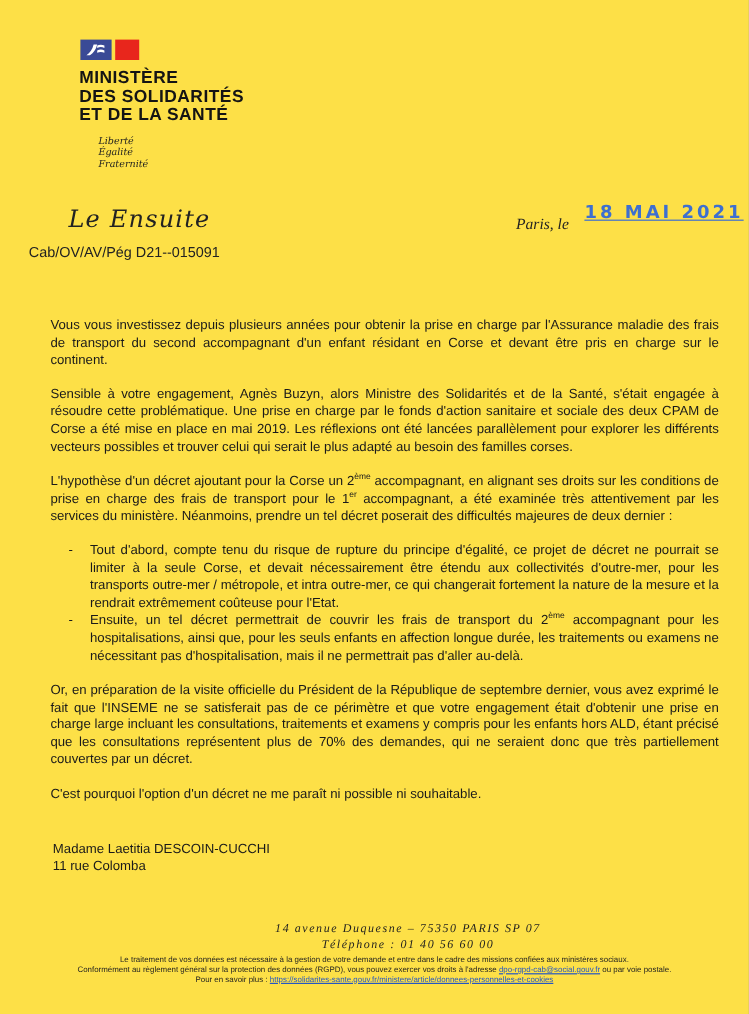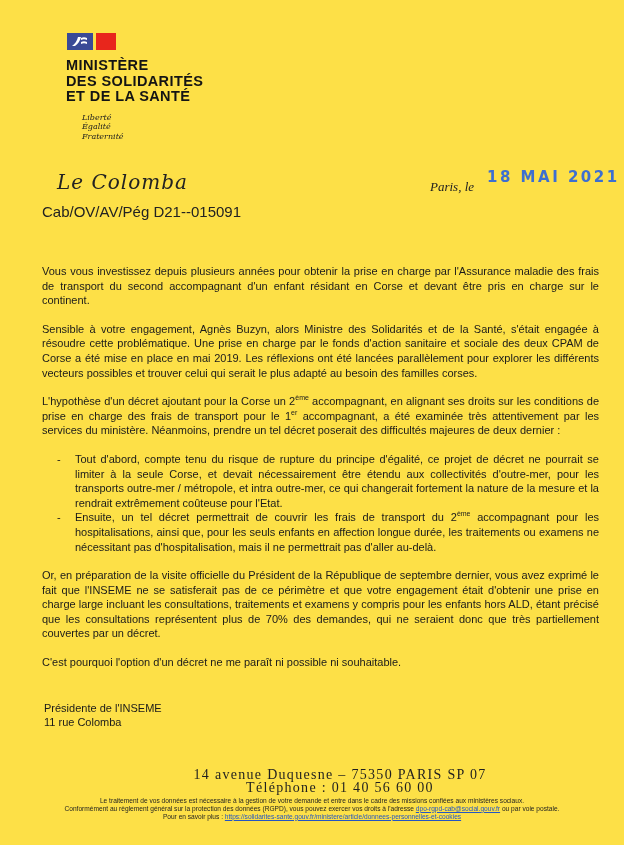--- a/index.html
+++ b/index.html
@@ -12,35 +12,35 @@
   .logo { position:absolute; left:66px; top:33px; }
   .flag { display:flex; align-items:flex-start; height:18px; margin-left:1px; margin-bottom:7px; }
   .flag-blue { width:26px; height:17px; background:#3a4a96; position:relative; }
   .flag-blue svg { position:absolute; left:3px; top:2px; }
   .flag-red { width:20px; height:17px; background:#e8261c; margin-left:3px; }
   .ministry { font-weight:bold; font-size:14.5px; line-height:15.5px; letter-spacing:0.4px; color:#141414; }
   .motto { margin-top:8px; margin-left:16px; font-family:"DejaVu Serif", serif; font-style:italic; font-size:8px; line-height:9.5px; color:#1e1e1e; }
   
   .le-ministre { position:absolute; left:57px; top:170px; font-family:"DejaVu Serif", serif; font-style:italic; font-size:20px; letter-spacing:1px; color:#222; }
   .paris-le   { position:absolute; left:430px; top:179px; font-family:Liberation Serif, serif; font-style:italic; font-size:13px; color:#222; }
-  .date-stamp { position:absolute; left:487px; top:168px; color:#3d6fd0; font-weight:bold; font-size:15px; letter-spacing:2.5px; font-family:"DejaVu Sans", sans-serif; }
-  .ref { position:absolute; left:42px; top:203px; font-size:15px; color:#222; }
+  .date-stamp { position:absolute; left:487px; top:168px; color:#3d6fd0; font-weight:bold; font-size:15px; letter-spacing:2.5px; font-family:"DejaVu Sans", sans-serif;text-decoration:underline; }
+  .ref { position:absolute; left:24px; top:203px; font-size:12px; color:#222; }
   
   .body { position:absolute; left:42px; top:264px; width:557px; font-size:11px; line-height:14.6px; text-align:justify; color:#1a1a1a; }
   .body p { margin:0 0 14px 0; }
   .salutation { margin-bottom:19px !important; text-align:left; }
   .bullets { margin:4px 0 14px 0; }
   .bullet { position:relative; padding-left:33px; }
   .bullet .dash { position:absolute; left:15px; top:0; }
   sup { font-size:7px; line-height:0; }
   
   .recipient { position:absolute; left:44px; top:702px; font-size:11px; line-height:13.6px; color:#1a1a1a; }
   
   .footer-center { position:absolute; left:60px; top:768px; width:560px; text-align:center;
-    font-family:"Liberation Serif", serif; font-size:14px; line-height:13px; letter-spacing:1.3px; color:#1f1f1f; }
+    font-family:"Liberation Serif", serif; font-size:10px; line-height:13px; letter-spacing:1.3px; color:#1f1f1f;font-style:italic; }
   .legal { position:absolute; left:14px; top:797px; width:596px; text-align:center;
     font-size:6.6px; line-height:7.8px; color:#1f1f1f; }
   .legal a { color:#2456c4; text-decoration:underline; }
 </style>
 </head>
 <body>
 
 <div class="page">
 
   <div class="logo">
@@ -59,21 +59,21 @@
       <div>DES SOLIDARITÉS</div>
       <div>ET DE LA SANTÉ</div>
     </div>
     <div class="motto">
       <div>Liberté</div>
       <div>Égalité</div>
       <div>Fraternité</div>
     </div>
   </div>
 
-  <div class="le-ministre">Le Colomba</div>
+  <div class="le-ministre">Le Ensuite</div>
   <div class="paris-le">Paris, le</div>
   <div class="date-stamp">18 MAI 2021</div>
   <div class="ref">Cab/OV/AV/Pég D21--015091</div>
 
   <div class="body">
     <p>Vous vous investissez depuis plusieurs années pour obtenir la prise en charge par l'Assurance maladie des frais de transport du second accompagnant d'un enfant résidant en Corse et devant être pris en charge sur le continent.</p>
     <p>Sensible à votre engagement, Agnès Buzyn, alors Ministre des Solidarités et de la Santé, s'était engagée à résoudre cette problématique. Une prise en charge par le fonds d'action sanitaire et sociale des deux CPAM de Corse a été mise en place en mai 2019. Les réflexions ont été lancées parallèlement pour explorer les différents vecteurs possibles et trouver celui qui serait le plus adapté au besoin des familles corses.</p>
     <p><span>L'hypothèse d'un décret ajoutant pour la Corse un 2</span><sup>ème</sup><span> accompagnant, en alignant ses droits sur les conditions de prise en charge des frais de transport pour le 1</span><sup>er</sup><span> accompagnant, a été examinée très attentivement par les services du ministère. Néanmoins, prendre un tel décret poserait des difficultés majeures de deux dernier :</span></p>
     <div class="bullets">
       <div class="bullet">
@@ -83,21 +83,21 @@
       <div class="bullet">
         <span class="dash">-</span>
         <span>Ensuite, un tel décret permettrait de couvrir les frais de transport du 2</span><sup>ème</sup><span> accompagnant pour les hospitalisations, ainsi que, pour les seuls enfants en affection longue durée, les traitements ou examens ne nécessitant pas d'hospitalisation, mais il ne permettrait pas d'aller au-delà.</span>
       </div>
     </div>
     <p>Or, en préparation de la visite officielle du Président de la République de septembre dernier, vous avez exprimé le fait que l'INSEME ne se satisferait pas de ce périmètre et que votre engagement était d'obtenir une prise en charge large incluant les consultations, traitements et examens y compris pour les enfants hors ALD, étant précisé que les consultations représentent plus de 70% des demandes, qui ne seraient donc que très partiellement couvertes par un décret.</p>
     <p>C'est pourquoi l'option d'un décret ne me paraît ni possible ni souhaitable.</p>
   </div>
 
   <div class="recipient">
-    <div>Présidente de l'INSEME</div>
+    <div>Madame Laetitia DESCOIN-CUCCHI</div>
     <div>11 rue Colomba</div>
   </div>
 
   <div class="footer-center">
     <div>14 avenue Duquesne – 75350 PARIS SP 07</div>
     <div>Téléphone : 01 40 56 60 00</div>
   </div>
 
   <div class="legal">
     <div>Le traitement de vos données est nécessaire à la gestion de votre demande et entre dans le cadre des missions confiées aux ministères sociaux.</div>

